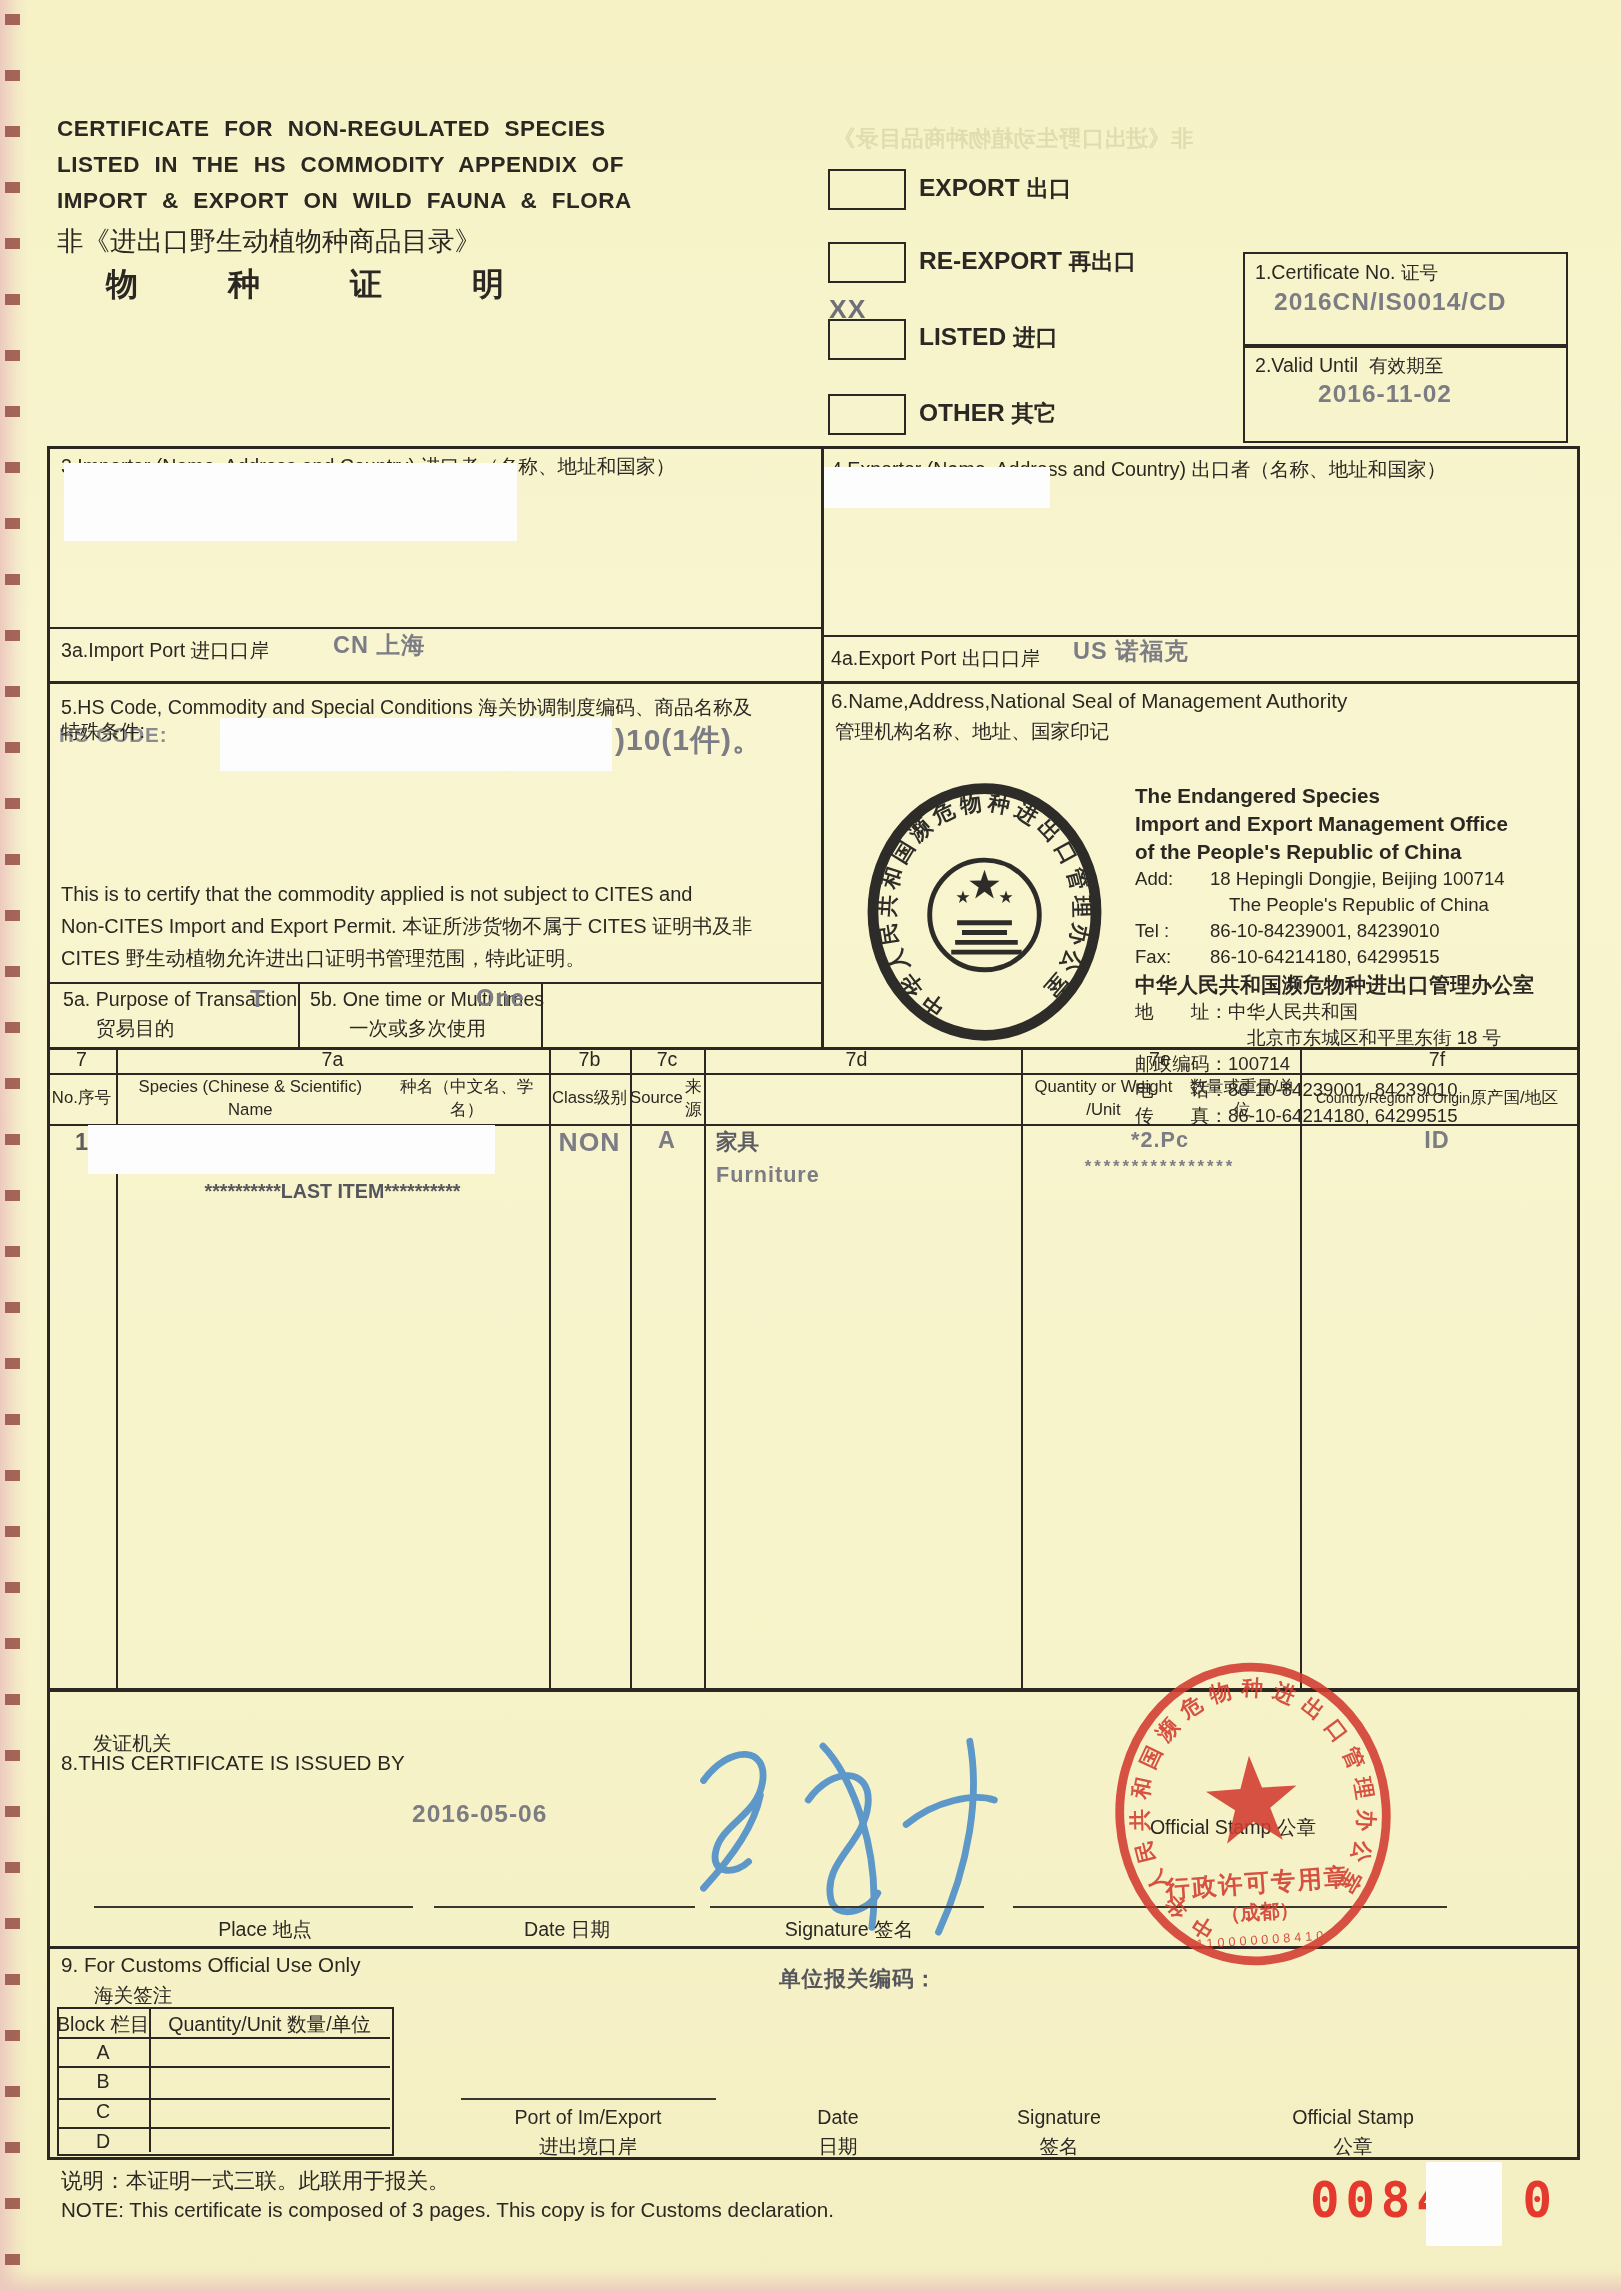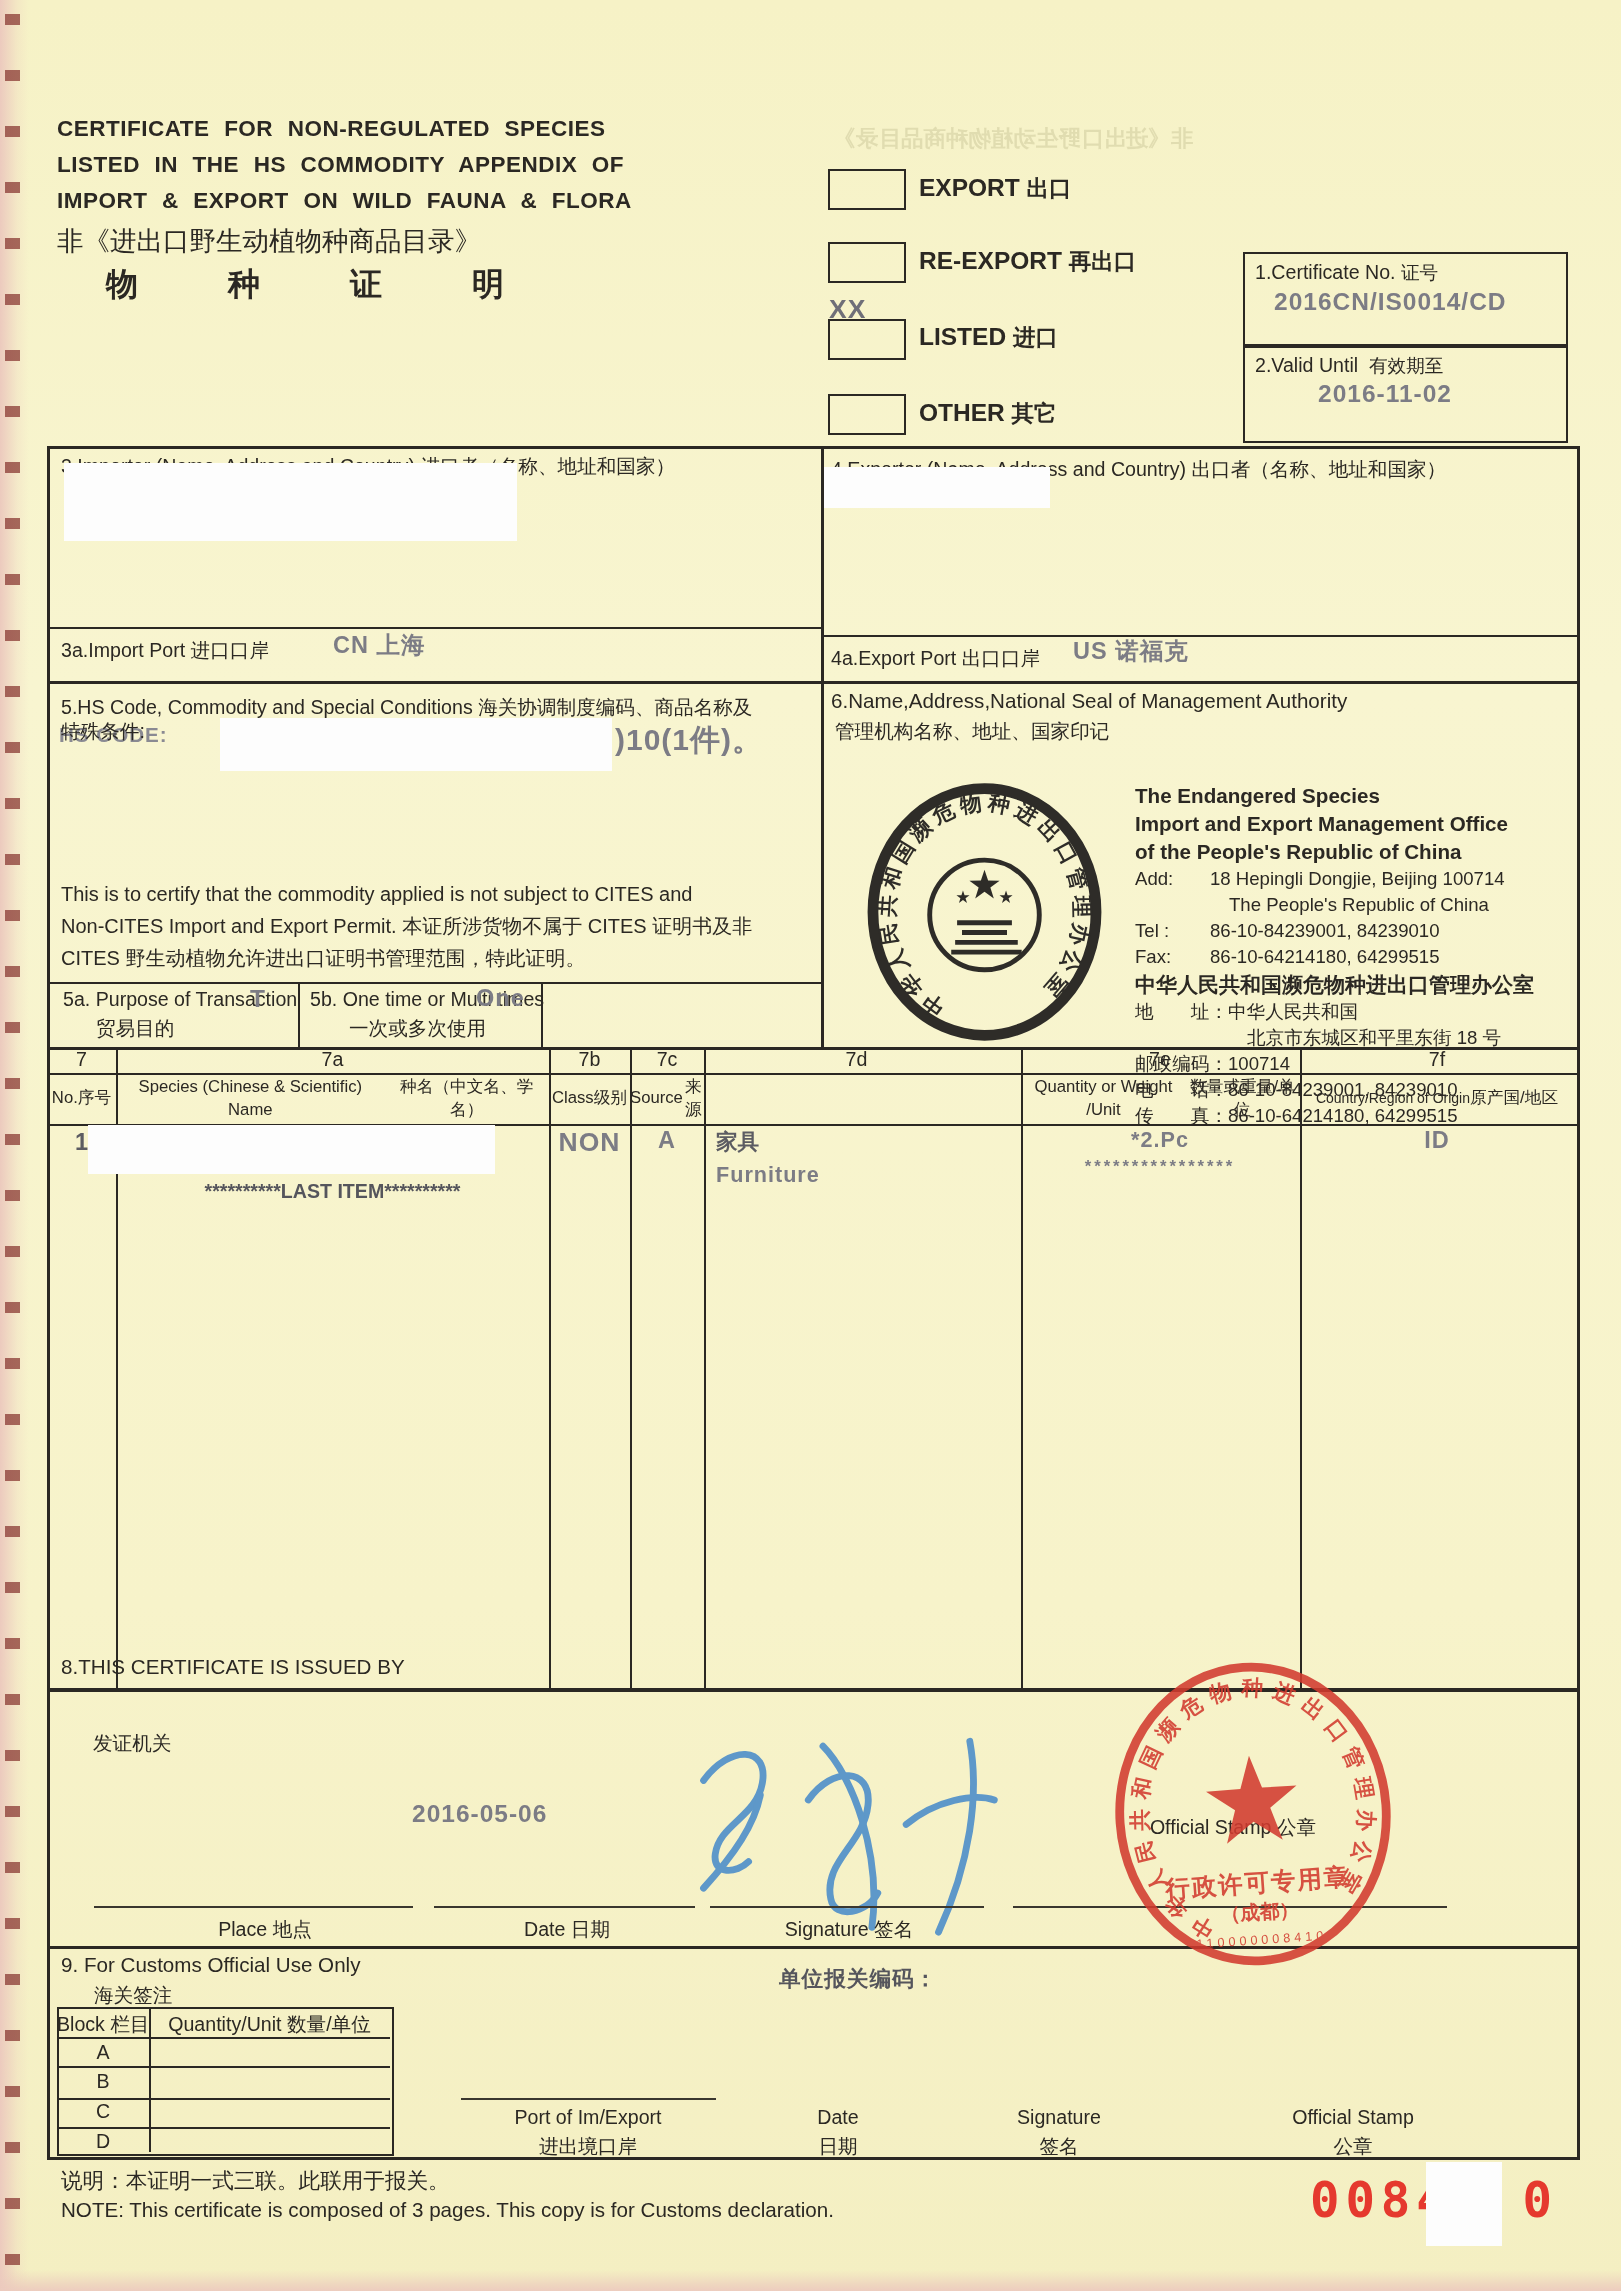--- a/index.html
+++ b/index.html
@@ -185,21 +185,21 @@
   <div class="redact" style="left:88px;top:1125px;width:407px;height:49px;"></div>
   <div class="a" style="left:116px;width:433px;top:1180px;text-align:center;font-size:19.6px;font-weight:bold;color:#55555c;">**********LAST ITEM**********</div>
   <div class="a gray" style="left:549px;width:81px;top:1127px;text-align:center;font-size:26.5px;">NON</div>
   <div class="a gray" style="left:630px;width:74px;top:1127px;text-align:center;font-size:23.5px;">A</div>
   <div class="a" style="left:716px;top:1127px;font-size:21.6px;font-weight:bold;color:#5c5c62;">家具</div>
   <div class="a gray" style="left:716px;top:1162px;font-size:21.6px;">Furniture</div>
   <div class="a gray" style="left:1021px;width:278px;top:1127px;text-align:center;font-size:21.6px;">*2.Pc</div>
   <div class="a gray" style="left:1021px;width:278px;top:1157px;text-align:center;font-size:16.7px;letter-spacing:2.9px;">****************</div>
   <div class="a gray" style="left:1300px;width:274px;top:1127px;text-align:center;font-size:23.5px;">ID</div>
 
-  <div class="a" style="left:61px;top:1655px;font-size:20.6px;">8.THIS CERTIFICATE IS ISSUED BY</div>
+  <div class="a" style="left:61px;top:1751px;font-size:20.6px;">8.THIS CERTIFICATE IS ISSUED BY</div>
   <div class="a lbl" style="left:93px;top:1730px;">发证机关</div>
   <div class="a gray" style="left:412px;top:1800px;font-size:24.5px;">2016-05-06</div>
 
   <svg class="a" style="left:676px;top:1707px;" width="338" height="233" viewBox="0 0 345 238">
     <g fill="none" stroke="#4e8fca" stroke-width="7" stroke-linecap="round" opacity=".9">
       <path d="M28,75 C55,38 95,40 88,78 C82,112 44,120 40,150 C37,172 62,170 74,158"></path>
       <path d="M28,185 C60,150 80,120 86,90"></path>
       <path d="M135,95 C160,60 200,62 196,100 C192,140 150,158 158,196 C162,218 196,210 206,190"></path>
       <path d="M150,40 C180,70 210,150 200,225"></path>
       <path d="M235,120 C265,95 305,88 325,95"></path>

